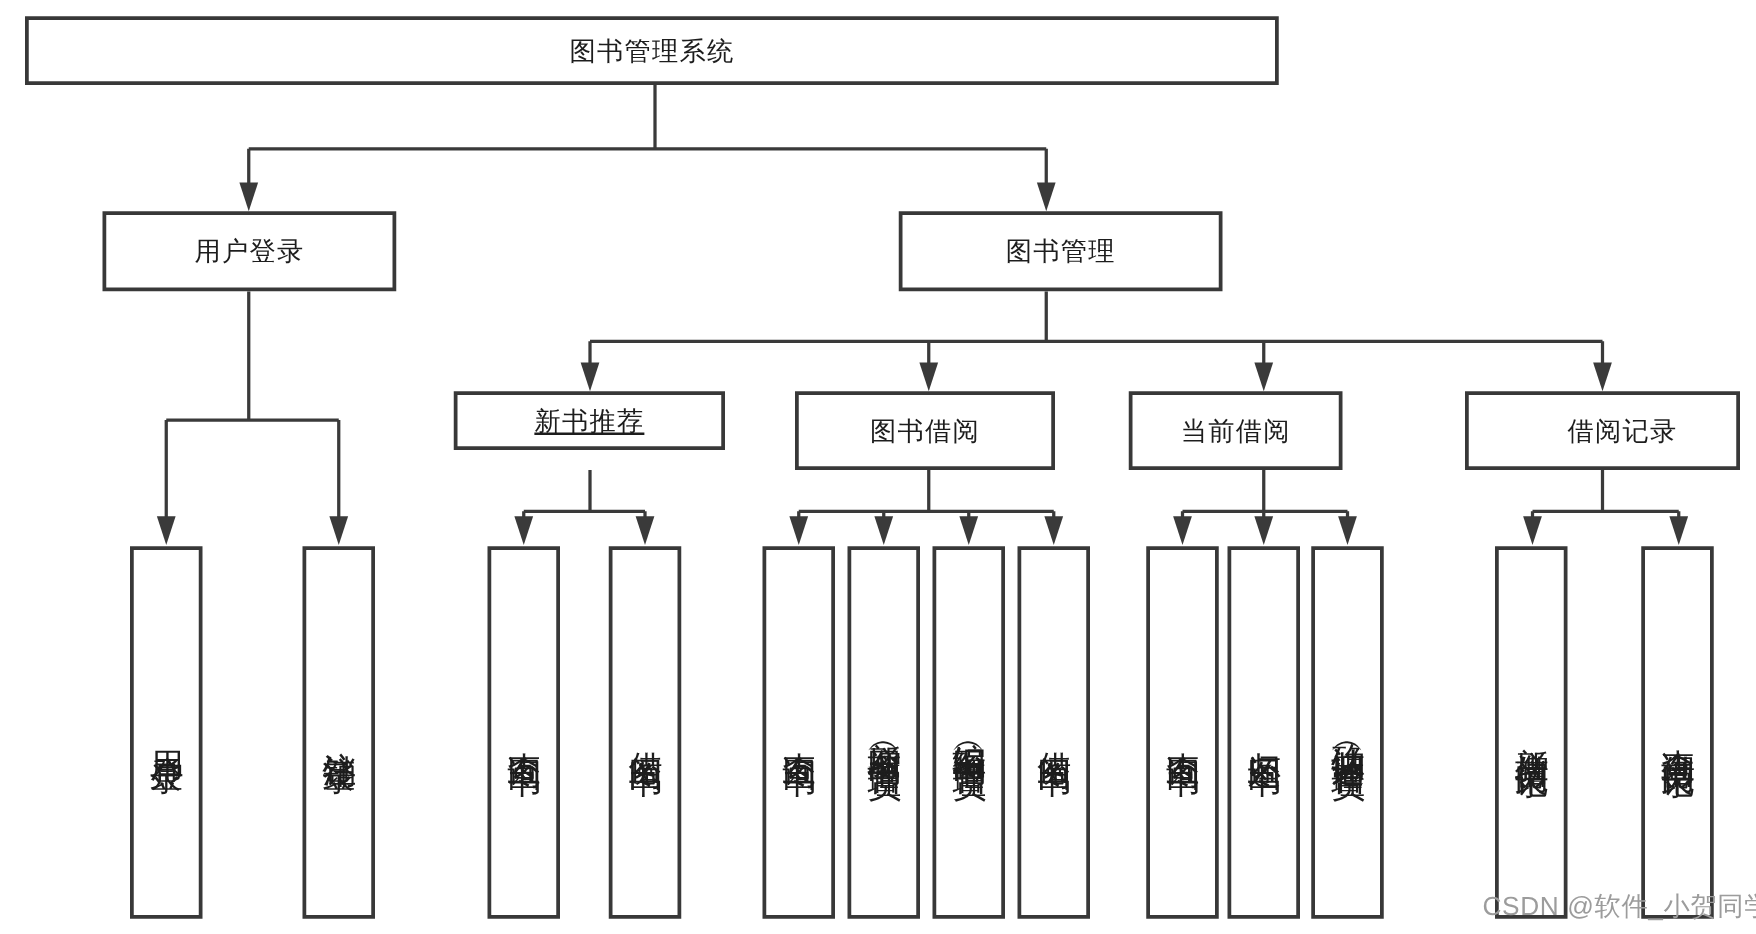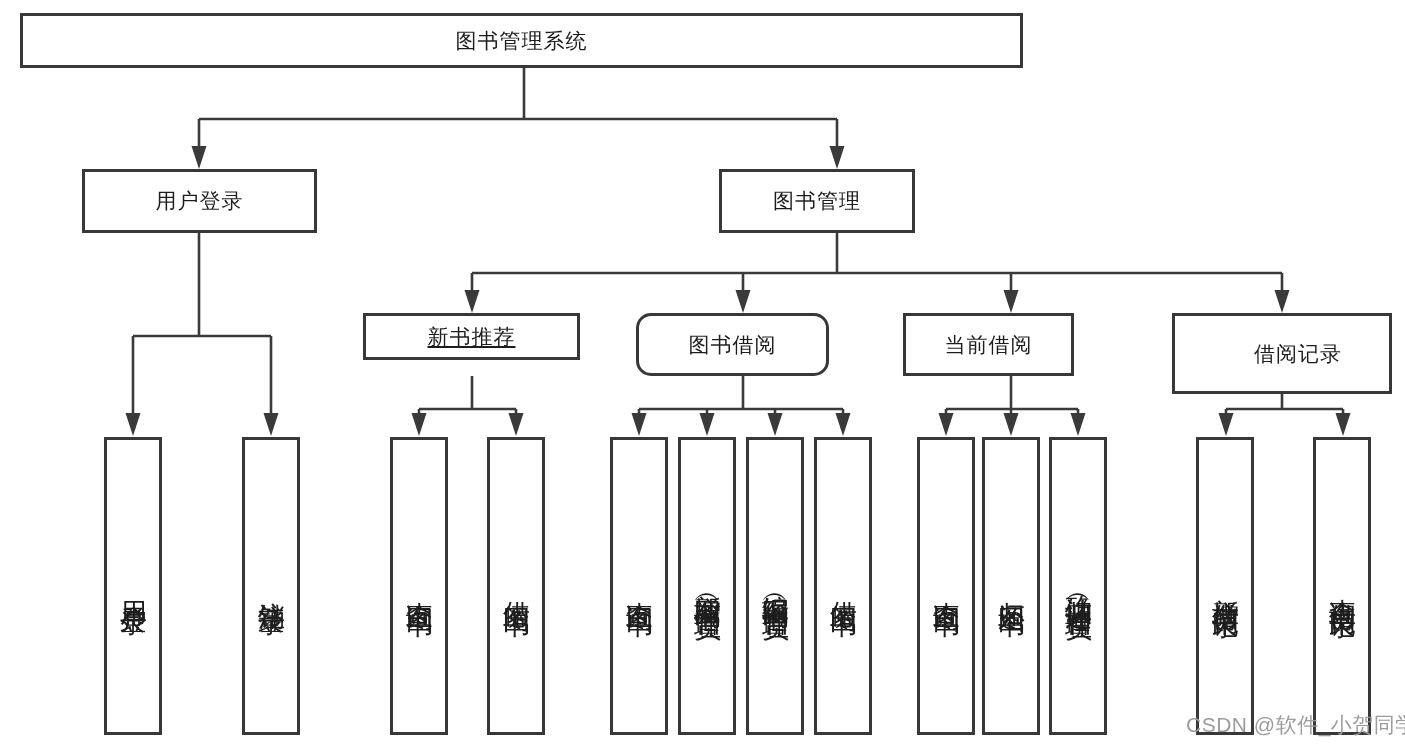--- a/index.html
+++ b/index.html
@@ -91,34 +91,34 @@
     </g>
   </svg>
 
   <div class="node hbox" style="left:20px; top:13px; width:1003px; height:55px;">
     <span>图书管理系统</span>
   </div>
 
   <div class="node hbox" style="left:82px; top:169px; width:235px; height:64px;">
     <span>用户登录</span>
   </div>
-  <div class="node hbox" style="left:719px; top:169px; width:196px; height:64px;">
+  <div class="node hbox" style="left:719px; top:169px; width:259px; height:64px;">
     <span>图书管理</span>
   </div>
 
   <div class="node hbox" style="left:363px; top:313px; width:217px; height:47px;text-decoration:underline;">
     <span>新书推荐</span>
   </div>
-  <div class="node hbox" style="left:636px; top:313px; width:193px; height:63px;border-radius:15px;">
+  <div class="node hbox" style="left:636px; top:313px; width:208px; height:63px;">
     <span>图书借阅</span>
   </div>
   <div class="node hbox" style="left:903px; top:313px; width:171px; height:63px;">
     <span>当前借阅</span>
   </div>
-  <div class="node hbox" style="left:1172px; top:313px; width:220px; height:81px;padding-left:32px;">
+  <div class="node hbox" style="left:1172px; top:313px; width:220px; height:63px;padding-left:32px;">
     <span>借阅记录</span>
   </div>
 
   <div class="node vbox" style="left:104px; top:437px; width:58px; height:298px;">
     <span class="vtext">用户登录</span>
   </div>
   <div class="node vbox" style="left:242px; top:437px; width:58px; height:298px;">
     <span class="vtext">注销登录</span>
   </div>
 

